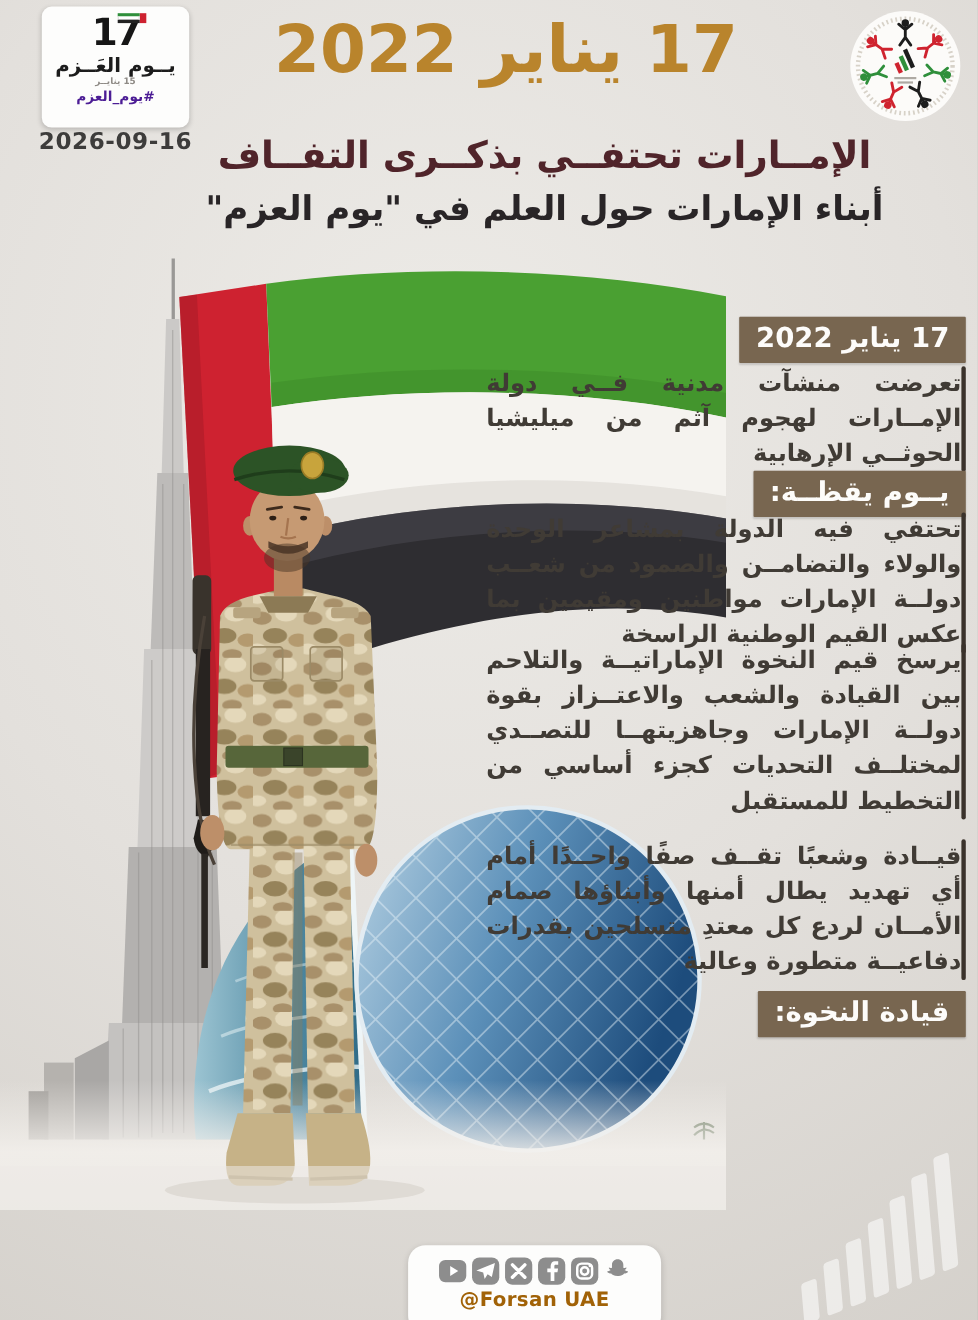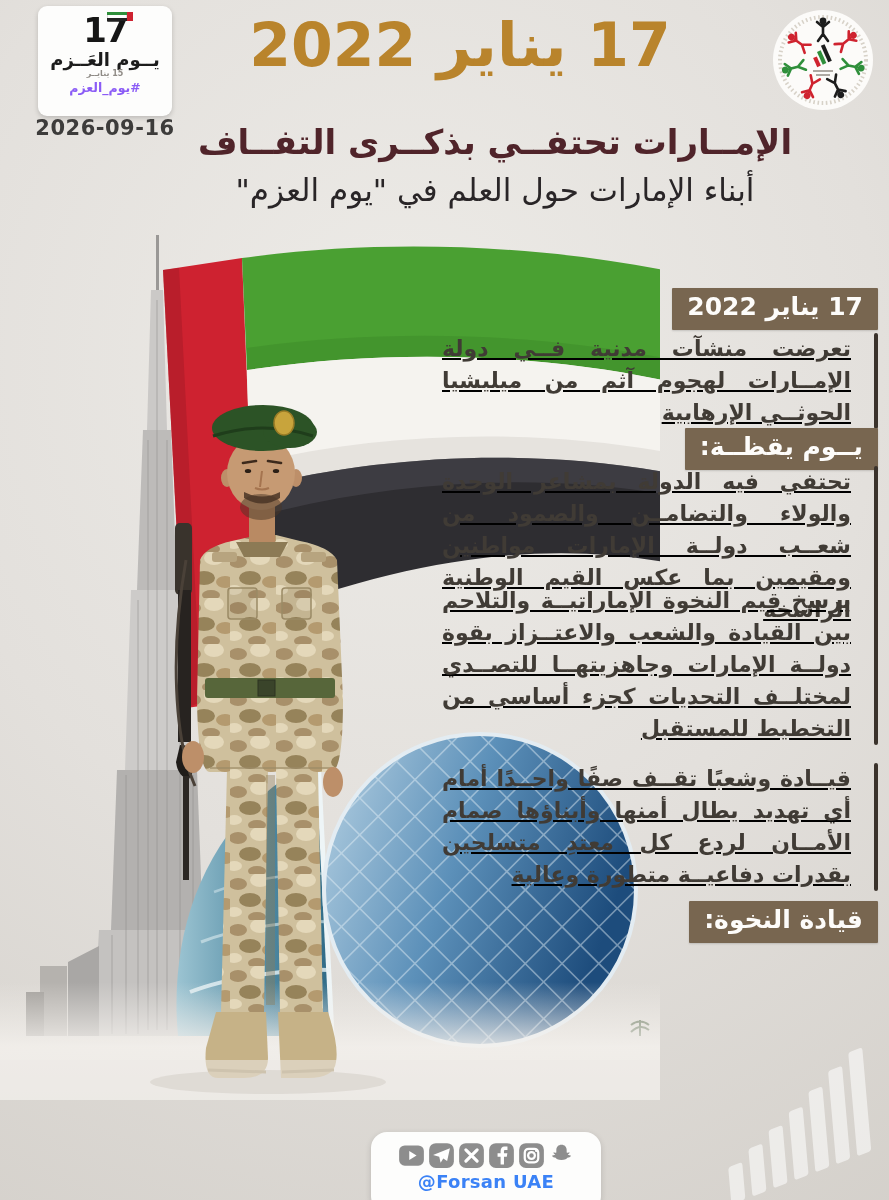--- a/index.html
+++ b/index.html
@@ -12,48 +12,48 @@
   .badge{position:absolute;left:38px;top:6px;width:134px;height:110px;background:#fdfdfc;
     border-radius:9px;box-shadow:0 2px 5px rgba(0,0,0,.18);text-align:center;direction:rtl;}
   .badge .logo17{position:relative;height:44px;margin-top:2px;}
   .badge .n17{font-size:34px;font-weight:bold;color:#161616;letter-spacing:-2px;line-height:44px;}
   .badge .miniflag{position:absolute;top:4px;left:50%;margin-left:2px;width:26px;height:9px;display:flex;}
   .badge .miniflag .mfr{width:6px;height:9px;background:#ce2230;}
   .badge .miniflag .mfb{flex:1;display:flex;flex-direction:column;}
   .badge .miniflag .mfb i{flex:1;display:block;}
   .badge .b1{font-size:18px;font-weight:bold;color:#1c1c1c;line-height:16px;}
   .badge .b2{font-size:8px;font-weight:bold;color:#8f8b86;line-height:11px;}
-  .badge .b3{font-size:12.5px;font-weight:bold;color:#8b5cf6;line-height:17px;}
+  .badge .b3{font-size:12.5px;font-weight:bold;color:#4c1d95;line-height:17px;}
   .datestamp{position:absolute;left:30px;top:116px;width:150px;text-align:center;
     font-size:21px;font-weight:bold;color:#3d3c3b;letter-spacing:.5px;}
   
   .gold-title{position:absolute;left:170px;top:14px;width:580px;text-align:center;direction:rtl;
     font-size:60px;font-weight:bold;color:#b9842c;line-height:1.05;}
   
   .org-logo{position:absolute;left:771px;top:8px;width:104px;height:104px;}
   
   .headline{position:absolute;left:115px;top:118px;width:760px;text-align:center;direction:rtl;}
   .headline .h1{font-size:34px;font-weight:bold;color:#50242a;line-height:49px;}
-  .headline .h2{font-size:31px;font-weight:normal;color:#292527;line-height:47px;}
+  .headline .h2{font-size:31px;font-weight:bold;color:#292527;line-height:47px;}
   
   .scene{position:absolute;left:0;top:230px;width:660px;height:870px;}
   
   .sec-h{position:absolute;right:11px;background:#786650;color:#fdfcfa;direction:rtl;
     font-size:25px;font-weight:bold;padding:4px 15px 8px;border-radius:1px;line-height:1.2;
     box-shadow:0 1px 2px rgba(0,0,0,.15);}
-  .para{position:absolute;right:11px;display:flex;direction:rtl;gap:23px;width:436px;text-decoration:underline;}
+  .para{position:absolute;right:11px;display:flex;direction:rtl;gap:0;width:436px;}
   .para .bar{width:4px;background:#3a322b;border-radius:2px;flex:0 0 4px;}
   .para .ptext{flex:1;font-size:22px;font-weight:bold;color:#403b35;line-height:32px;
     text-align:justify;text-align-last:right;direction:rtl;}
   
   .footer-card{position:absolute;left:371px;top:1132px;width:230px;height:80px;background:#fdfdfc;
     border-radius:16px;box-shadow:0 2px 6px rgba(0,0,0,.15);text-align:center;padding-top:10px;box-sizing:border-box;}
   .soc-row{display:flex;justify-content:center;gap:3px;}
   .soc-row svg{display:block;}
-  .handle{font-size:18px;font-weight:bold;color:#3b82f6;margin-top:2px;letter-spacing:.3px;}
+  .handle{font-size:18px;font-weight:bold;color:#a16207;margin-top:2px;letter-spacing:.3px;}
   
   .watermark{position:absolute;left:712px;top:1072px;width:190px;transform:rotate(-21deg);}
   .watermark .wrow{display:flex;align-items:flex-end;gap:9px;}
   .watermark .wbar{width:15px;background:rgba(255,255,255,.55);transform:skewX(-16deg);border-radius:3px;}
 </style>
 </head>
 <body>
 
 <div class="poster">
 

